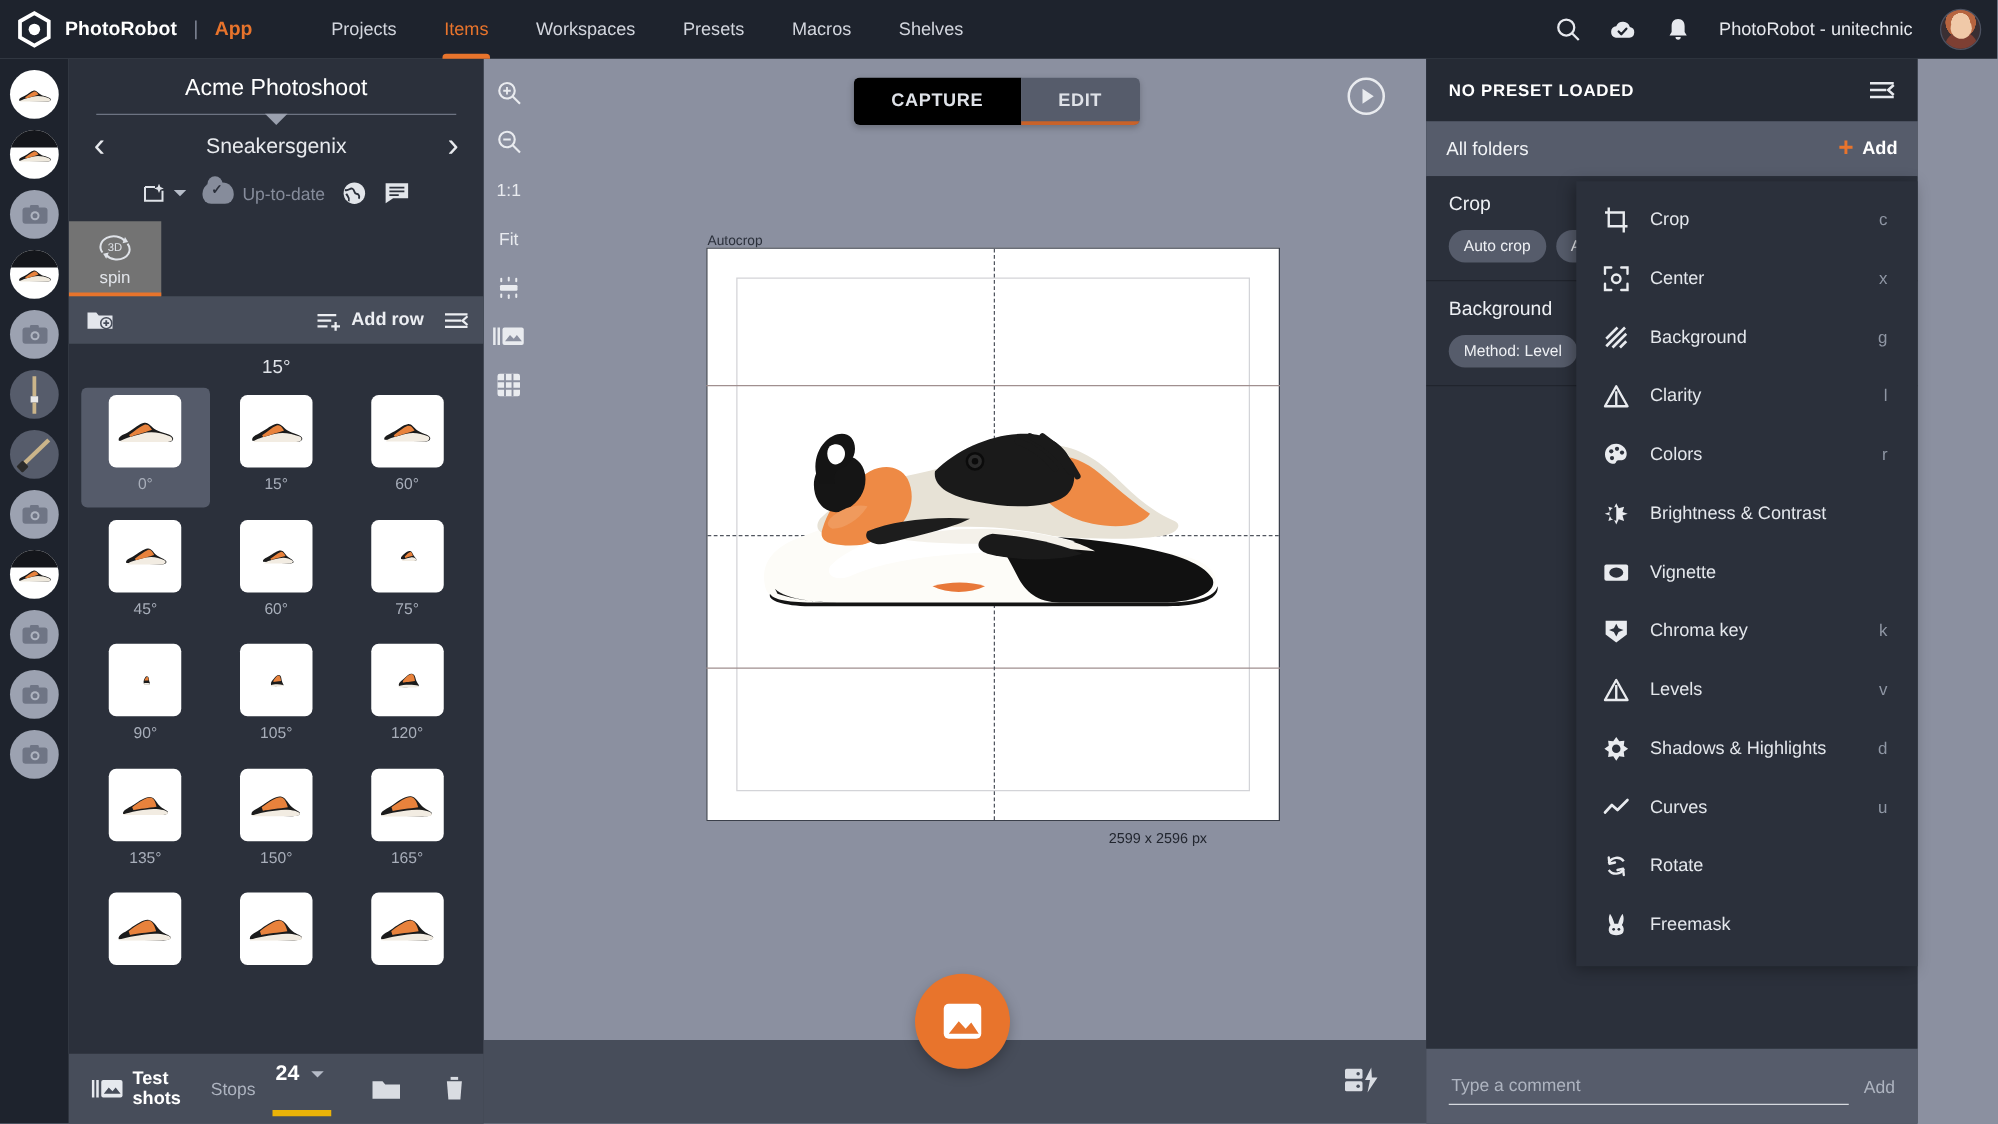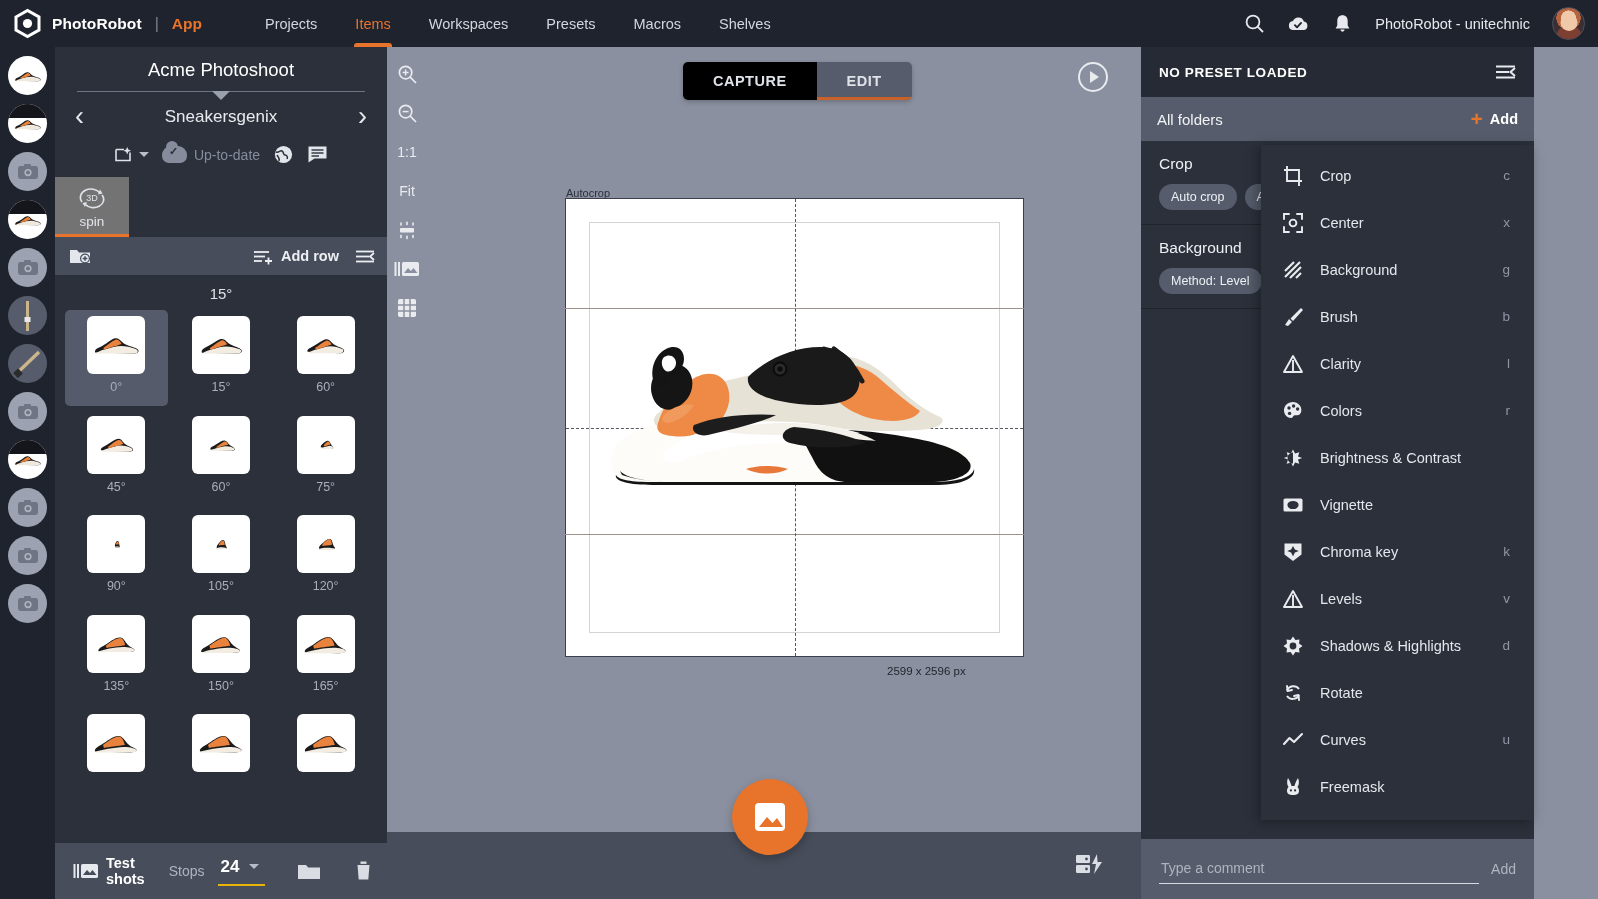--- a/index.html
+++ b/index.html
@@ -123,22 +123,22 @@
   }
   .cell .clabel { color:#a8aeba; font-size:12.5px; margin-top:6px; }
 
   .lp-footer {
     position:absolute; left:0; right:0; bottom:0; height:56px; background:#474d5a;
     display:flex; align-items:center; padding: 0 18px; gap:14px;
   }
   .testshots { display:flex; align-items:center; gap:7px; color:#fff; font-size:14.5px; font-weight:bold; cursor:pointer; }
   .stops-lab { color:#aeb4c0; font-size:14px; margin-left:10px; }
   .stops-val {
-    color:#fff; font-size:17px; font-weight:bold; border-bottom:2px solid #eab308;
-    padding: 0 6px 7px 2px; display:flex; align-items:center; gap:10px; cursor:pointer;
+    color:#fff; font-size:17px; font-weight:bold; border-bottom:5px solid #eab308;
+    padding: 0 6px 19px 2px; display:flex; align-items:center; gap:10px; cursor:pointer;
   }
   .caret-sm { width:0;height:0;border-left:5px solid transparent;border-right:5px solid transparent;border-top:5px solid #b6bcc8; }
   .foot-icon { color:#d9dce2; cursor:pointer; display:flex; align-items:center; }
 
   
   .center {
     position:absolute; left:387px; top:47px; right:393px; bottom:0;
     background:#8b90a0;
   }
   .zoomtools {
@@ -871,30 +871,20 @@
             <line x1="3" y1="18" x2="18" y2="3"></line>
             <line x1="8" y1="19" x2="19" y2="8"></line>
             <line x1="14" y1="19" x2="19" y2="14"></line>
           </g>
         </svg>
       </span>
       <span class="mi-label">Background</span>
       <span class="mi-key">g</span>
     </div>
 
-    <div class="menu-item">
-      <span class="mi-icon">
-        <svg width="22" height="22" viewBox="0 0 22 22">
-          <path d="M19 2 L8.5 12.5 L11 15 L21 4 Z" fill="currentColor"></path>
-          <path d="M7 13 L10 16 L6 20 L3 19 Z" fill="currentColor"></path>
-        </svg>
-      </span>
-      <span class="mi-label">Brush</span>
-      <span class="mi-key">b</span>
-    </div>
 
     <div class="menu-item">
       <span class="mi-icon">
         <svg width="22" height="22" viewBox="0 0 22 22">
           <path d="M11 3 L20 19 H2 Z" fill="none" stroke="currentColor" stroke-width="1.9" stroke-linejoin="round"></path>
           <line x1="11" y1="7" x2="11" y2="19" stroke="currentColor" stroke-width="1.9"></line>
         </svg>
       </span>
       <span class="mi-label">Clarity</span>
       <span class="mi-key">l</span>
@@ -965,43 +955,43 @@
           <circle cx="11" cy="11" r="3.4" fill="#2b303b"></circle>
         </svg>
       </span>
       <span class="mi-label">Shadows &amp; Highlights</span>
       <span class="mi-key">d</span>
     </div>
 
     <div class="menu-item">
       <span class="mi-icon">
         <svg width="22" height="22" viewBox="0 0 22 22">
+          <path d="M2 15 L7.5 9 L12 13 L20 5" fill="none" stroke="currentColor" stroke-width="2.1" stroke-linecap="round" stroke-linejoin="round"></path>
+        </svg>
+      </span>
+      <span class="mi-label">Curves</span>
+      <span class="mi-key">u</span>
+    </div>
+
+    <div class="menu-item">
+      <span class="mi-icon">
+        <svg width="22" height="22" viewBox="0 0 22 22">
           <path d="M17 7 A7 7 0 0 0 5 8.5" fill="none" stroke="currentColor" stroke-width="1.9"></path>
           <path d="M5 4 L5.5 9 L10 8" fill="none" stroke="currentColor" stroke-width="1.9" stroke-linecap="round" stroke-linejoin="round"></path>
           <path d="M5 14 A7 7 0 0 0 17 13" fill="none" stroke="currentColor" stroke-width="1.9"></path>
           <path d="M17 18 L16.5 13 L12 14" fill="none" stroke="currentColor" stroke-width="1.9" stroke-linecap="round" stroke-linejoin="round"></path>
         </svg>
       </span>
       <span class="mi-label">Rotate</span>
       <span class="mi-key"></span>
     </div>
 
     <div class="menu-item">
       <span class="mi-icon">
         <svg width="22" height="22" viewBox="0 0 22 22">
-          <path d="M2 15 L7.5 9 L12 13 L20 5" fill="none" stroke="currentColor" stroke-width="2.1" stroke-linecap="round" stroke-linejoin="round"></path>
-        </svg>
-      </span>
-      <span class="mi-label">Curves</span>
-      <span class="mi-key">u</span>
-    </div>
-
-    <div class="menu-item">
-      <span class="mi-icon">
-        <svg width="22" height="22" viewBox="0 0 22 22">
           <path d="M6 2 C4.5 5 5 9 6.5 11 C5 12.5 4.5 15 5.5 17 C7 19.8 15 19.8 16.5 17 C17.5 15 17 12.5 15.5 11 C17 9 17.5 5 16 2 C14 5 13 8 12.5 10 h-3 C9 8 8 5 6 2 Z" fill="currentColor"></path>
           <circle cx="8.9" cy="14.4" r="1.1" fill="#2b303b"></circle>
           <circle cx="13.1" cy="14.4" r="1.1" fill="#2b303b"></circle>
         </svg>
       </span>
       <span class="mi-label">Freemask</span>
       <span class="mi-key"></span>
     </div>
 
   </div>

